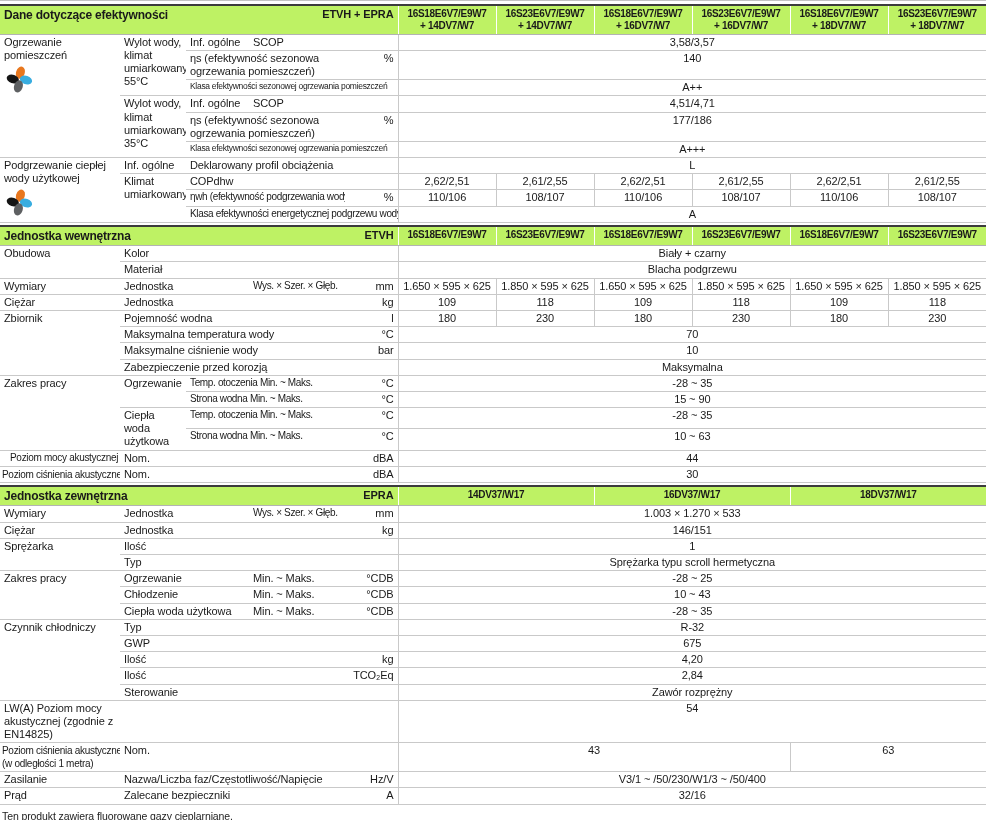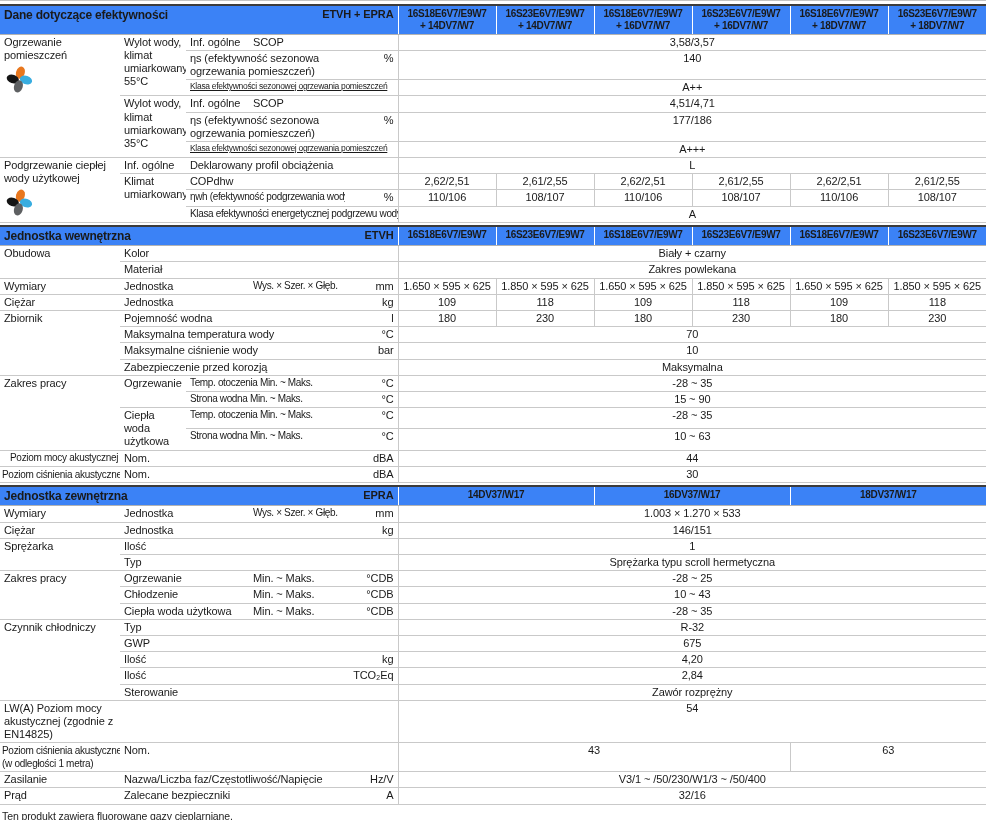--- a/index.html
+++ b/index.html
@@ -1,30 +1,30 @@
 <!DOCTYPE html>
 <html lang="pl"><head>
 <meta charset="utf-8">
 <style>
   html,body { margin:0; padding:0; background:#ffffff; }
   body { font-family:"Liberation Sans", sans-serif; color:#1a1a1a; }
   .sheet { width:986px; box-sizing:border-box; border-top:1px solid #c4c4c4; border-bottom:1px solid #c4c4c4; padding-top:3px; padding-bottom:1px; }
   table { border-collapse:collapse; table-layout:fixed; width:986px; }
   table + table { margin-top:2px; }
   td { vertical-align:top; padding:1px 4px; font-size:11px; line-height:1.2; border-bottom:1px solid #c9c9c9; letter-spacing:-0.1px; overflow:hidden; }
-  tr.hdr td { background:#3b82f6; border-top:2px solid #3c3c3c; border-bottom:1px solid #b3b3b3; font-weight:bold; padding-top:2px; padding-bottom:2px; }
+  tr.hdr td { background:#bef264; border-top:2px solid #3c3c3c; border-bottom:1px solid #b3b3b3; font-weight:bold; padding-top:2px; padding-bottom:2px; }
   .c-title  { font-size:12px; letter-spacing:-0.2px; }
   .c-models { text-align:right; font-size:11px; white-space:nowrap; }
   .c-colh   { text-align:center; border-left:1px solid #ffffff; font-size:10px; line-height:1.18; padding-left:1px; padding-right:1px; letter-spacing:-0.3px; }
   .c-cat    { }
   .c-cat10  { font-size:10px; letter-spacing:-0.3px; white-space:nowrap; padding-left:10px; }
   .c-catsm  { font-size:10px; letter-spacing:-0.3px; line-height:1.3; padding-left:2px; padding-right:1px; white-space:nowrap; }
   .c-lbl    { }
   .c-lblf   { font-size:10px; letter-spacing:-0.35px; white-space:nowrap; }
-  .c-lblsm  { font-size:8.5px; letter-spacing:-0.3px; line-height:1.3; white-space:nowrap;text-decoration:underline; }
+  .c-lblsm  { font-size:8.5px; letter-spacing:-0.3px; line-height:1.3; white-space:nowrap; }
   .c-unit   { text-align:right; white-space:nowrap; }
   .c-val    { text-align:center; border-left:1px solid #c9c9c9; padding-left:2px; padding-right:2px; white-space:nowrap; }
   .c-blank  { border-left:0; }
   .petal-icon { display:block; margin:4px 0 2px 2px; }
   .note { font-size:10.5px; color:#222; padding:5px 2px 6px 2px; letter-spacing:-0.1px; }
 </style>
 </head>
 <body>
 
 <div class="sheet">
@@ -151,21 +151,21 @@
           <td class="c-colh">16S18E6V7/E9W7</td>
           <td class="c-colh">16S23E6V7/E9W7</td>
         </tr>
         <tr>
           <td class="c-cat" rowspan="2">Obudowa</td>
           <td class="c-lbl" colspan="4">Kolor</td>
           <td class="c-val" colspan="6">Biały + czarny</td>
         </tr>
         <tr>
           <td class="c-lbl" colspan="4">Materiał</td>
-          <td class="c-val" colspan="6">Zakres powlekana</td>
+          <td class="c-val" colspan="6">Blacha podgrzewu</td>
         </tr>
         <tr>
           <td class="c-cat">Wymiary</td>
           <td class="c-lbl" colspan="2">Jednostka</td>
           <td class="c-lblf">Wys. × Szer. × Głęb.</td>
           <td class="c-unit">mm</td>
           <td class="c-val">1.650 × 595 × 625</td>
           <td class="c-val">1.850 × 595 × 625</td>
           <td class="c-val">1.650 × 595 × 625</td>
           <td class="c-val">1.850 × 595 × 625</td>

